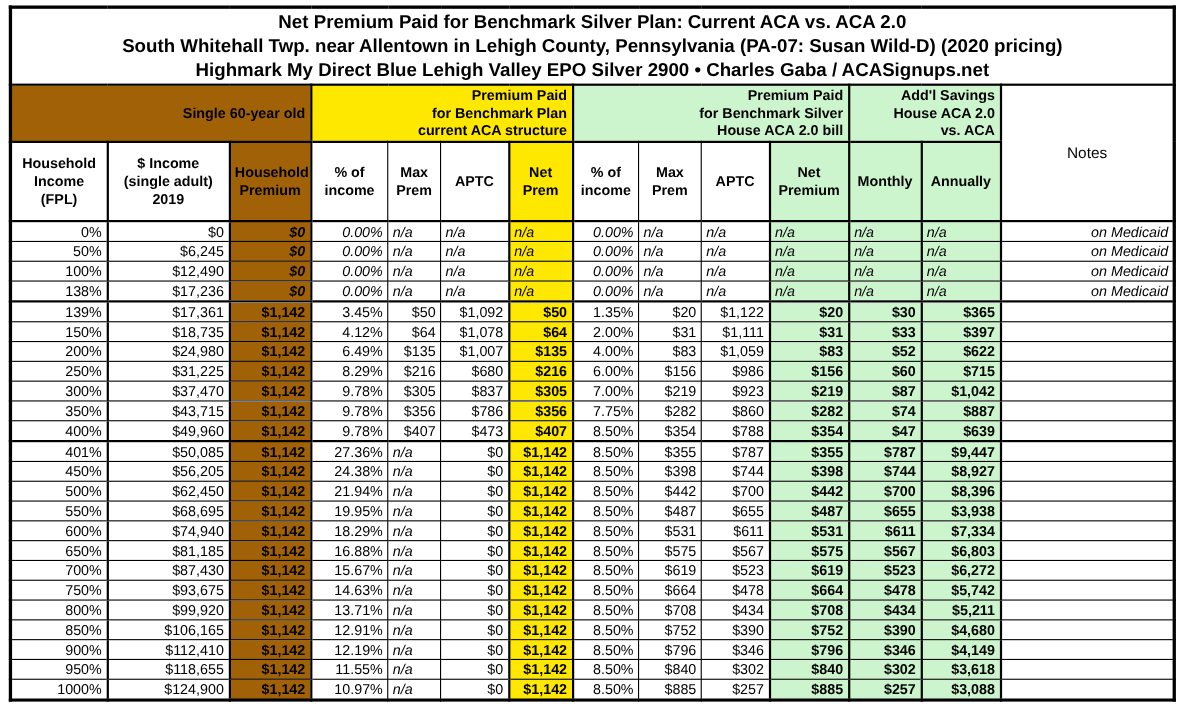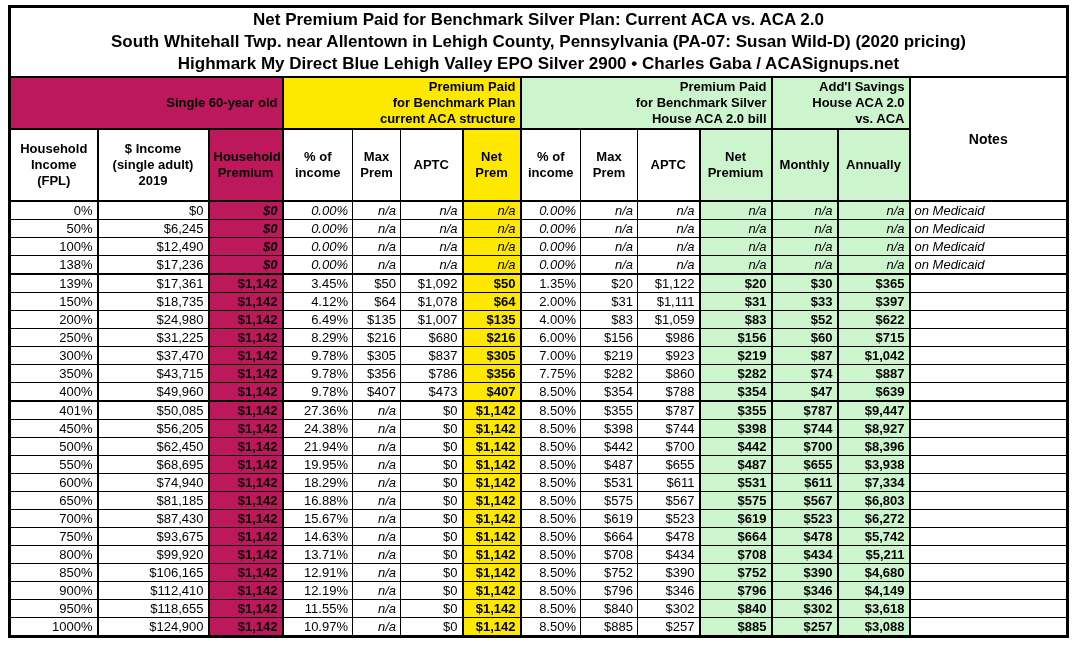--- a/index.html
+++ b/index.html
@@ -6,29 +6,29 @@
   body{font-family:"Liberation Sans",sans-serif;color:#000;}
   .sheet{padding:5px 0 0 8px;width:1066px;border-radius:30px;}
   table{border-collapse:collapse;border:3px solid #000;table-layout:fixed;width:1058px;background:#fff;}
   td,th{border:1px solid #000;font-size:13px;padding:0 4px;height:17px;line-height:15px;overflow:hidden;white-space:nowrap;font-weight:normal;}
   
   .title-cell{height:66px;text-align:center;vertical-align:middle;padding:1px 0;}
   .title-line{font-size:17px;font-weight:bold;line-height:22px;white-space:nowrap;}
   
   .band{font-weight:bold;text-align:right;vertical-align:middle;white-space:pre-line;height:50px;line-height:16px;}
   th.colhead{font-weight:bold;text-align:center;vertical-align:middle;white-space:pre-line;height:70px;line-height:16px;}
-  .notes-head{font-weight:bold;text-align:center;vertical-align:middle;font-size:14px;}
+  .notes-head{font-weight:normal;text-align:center;vertical-align:middle;font-size:14px;}
   
   .num{text-align:right;}
-  .na{text-align:right;font-style:italic;}
+  .na{text-align:left;font-style:italic;}
   .ital{font-style:italic;}
   .b{font-weight:bold;}
-  .note{text-align:left;}
+  .note{text-align:right;}
   
-  .bg-ly{background:#be185d;}
+  .bg-ly{background:#a16207;}
   .bg-y{background:#FFE800;}
   .bg-g{background:#CDF5CD;}
   
   .bl2{border-left:2px solid #000;}
   tr.hb2{border-bottom:2px solid #000;}
   tr.hb2 > td, tr.hb2 > th{border-bottom:2px solid #000;}
 </style>
 </head>
 <body>
 

